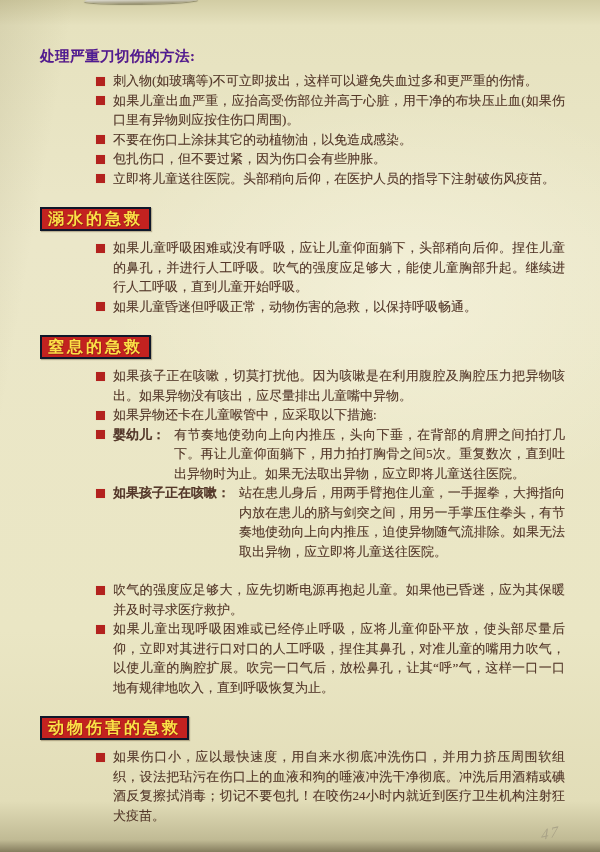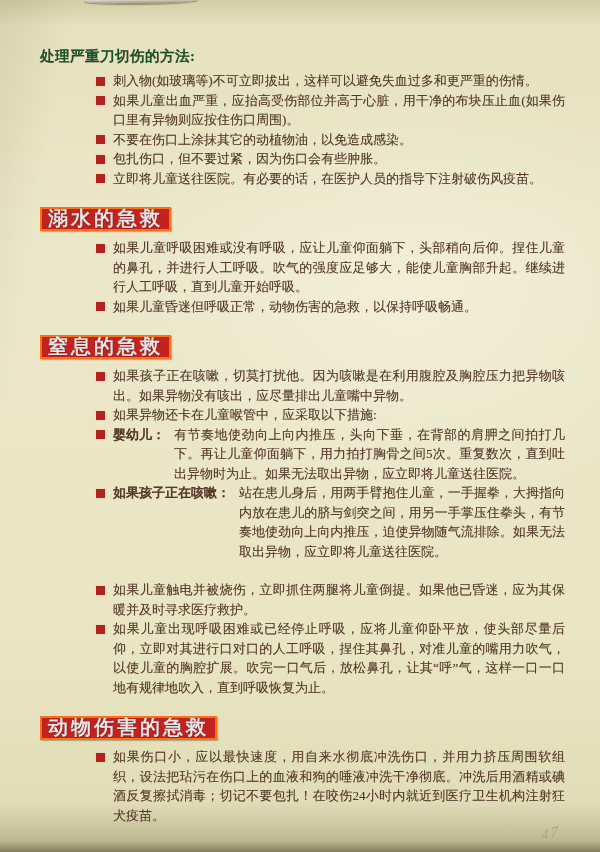--- a/index.html
+++ b/index.html
@@ -11,30 +11,30 @@
       linear-gradient(180deg, #d2cda4 0%, #e6e2bf 3%, #ebe7c9 28%, #eae6c4 74%, #e2ddb8 94%, #c0ba94 98.6%, #857d5e 100%);
     font-family:"Liberation Serif","DejaVu Serif",serif;
     color:#54382a;
     font-size:13px;
     line-height:19.5px;
   }
   .content { position:absolute; left:40px; top:46px; width:525px; }
   .section { margin:0; }
   .section + .section { margin-top:19px; }
   .h-plain {
-    color:#14532d; font-weight:bold; font-size:14.5px; line-height:20px;
+    color:#4c1d95; font-weight:bold; font-size:14.5px; line-height:20px;
     margin-bottom:5px; letter-spacing:.5px;
     text-shadow:.3px .3px .5px rgba(194,40,44,.45);
   }
   .h-box {
     display:inline-block;
     background:#c32220;
-    border:2px solid #f97316;
-    color:#e5e5e5;
-    font-weight:bold; font-size:20px; line-height:17px;
+    border:2px solid #0f172a;
+    color:#fde047;
+    font-weight:bold; font-size:16px; line-height:17px;
     padding:1px 6px 2px 6px;
     letter-spacing:3px;
     margin-bottom:7px;
     text-shadow:0 0 1px rgba(120,18,14,.9), .5px .5px 0 rgba(120,18,14,.5);
     box-shadow:1px 1px 1px rgba(90,70,40,.35);
   }
   .bullets { margin-left:28px; }
   .bullet { display:flex; align-items:flex-start;padding-left:28px; }
   .sq {
     flex:none; width:9px; height:9px; background:#b3221e;
@@ -85,21 +85,21 @@
       <div class="bullet">
         <span class="sq"></span>
         <span class="bt">不要在伤口上涂抹其它的动植物油，以免造成感染。</span>
       </div>
       <div class="bullet">
         <span class="sq"></span>
         <span class="bt">包扎伤口，但不要过紧，因为伤口会有些肿胀。</span>
       </div>
       <div class="bullet">
         <span class="sq"></span>
-        <span class="bt">立即将儿童送往医院。有必要的话，在医护人员的指导下注射破伤风疫苗。</span>
+        <span class="bt">立即将儿童送往医院。头部稍向后仰，在医护人员的指导下注射破伤风疫苗。</span>
       </div>
     </div>
   </div>
 
   <div class="section">
     <div class="h-box">溺水的急救</div>
     <div class="bullets">
       <div class="bullet">
         <span class="sq"></span>
         <span class="bt">如果儿童呼吸困难或没有呼吸，应让儿童仰面躺下，头部稍向后仰。捏住儿童的鼻孔，并进行人工呼吸。吹气的强度应足够大，能使儿童胸部升起。继续进行人工呼吸，直到儿童开始呼吸。</span>
@@ -132,21 +132,21 @@
         <span class="lbl">如果孩子正在咳嗽：</span>
         <span class="bt">站在患儿身后，用两手臂抱住儿童，一手握拳，大拇指向内放在患儿的脐与剑突之间，用另一手掌压住拳头，有节奏地使劲向上向内推压，迫使异物随气流排除。如果无法取出异物，应立即将儿童送往医院。</span>
       </div>
     </div>
   </div>
 
   <div class="section">
     <div class="bullets">
       <div class="bullet">
         <span class="sq"></span>
-        <span class="bt">如果儿童触电并被烧伤，立即抓住两腿将儿童倒提。如果他已昏迷，应为其保暖并及时寻求医疗救护。</span>
+        <span class="bt">吹气的强度应足够大，应先切断电源再抱起儿童。如果他已昏迷，应为其保暖并及时寻求医疗救护。</span>
       </div>
       <div class="bullet">
         <span class="sq"></span>
         <span class="bt">如果儿童出现呼吸困难或已经停止呼吸，应将儿童仰卧平放，使头部尽量后仰，立即对其进行口对口的人工呼吸，捏住其鼻孔，对准儿童的嘴用力吹气，以使儿童的胸腔扩展。吹完一口气后，放松鼻孔，让其“呼”气，这样一口一口地有规律地吹入，直到呼吸恢复为止。</span>
       </div>
     </div>
   </div>
 
   <div class="section">
     <div class="h-box">动物伤害的急救</div>

